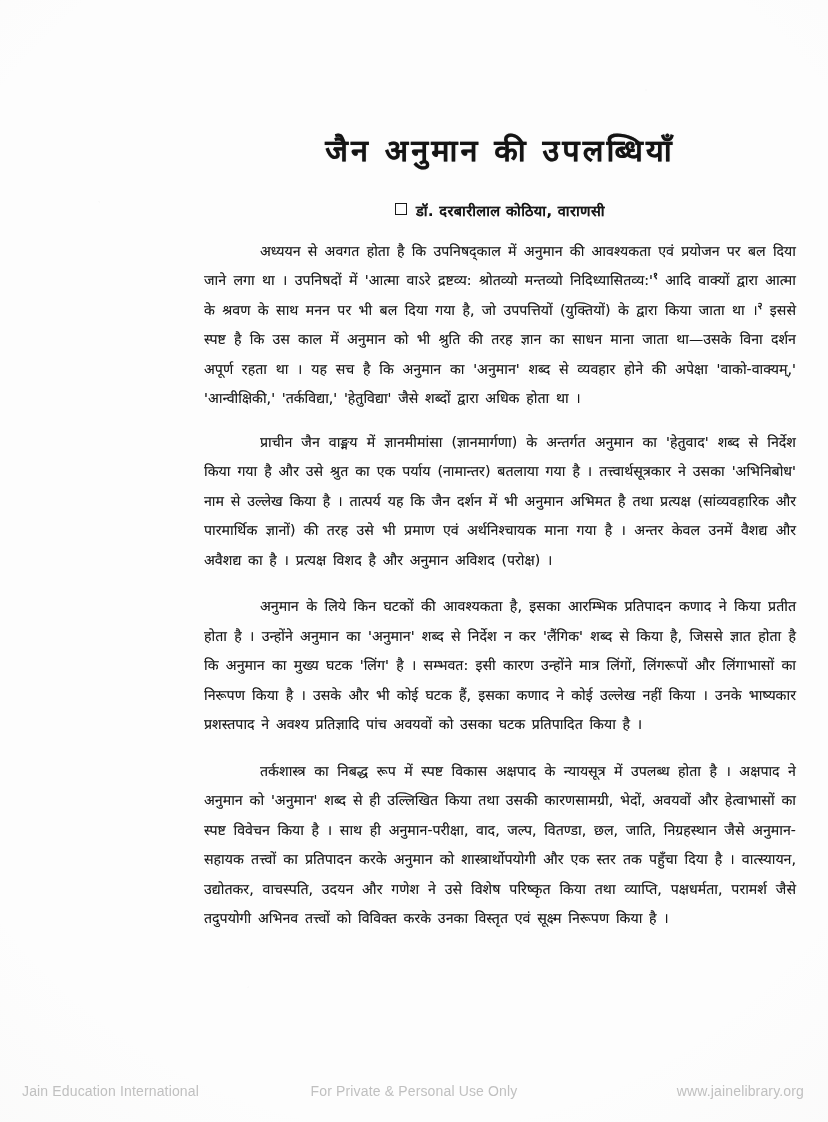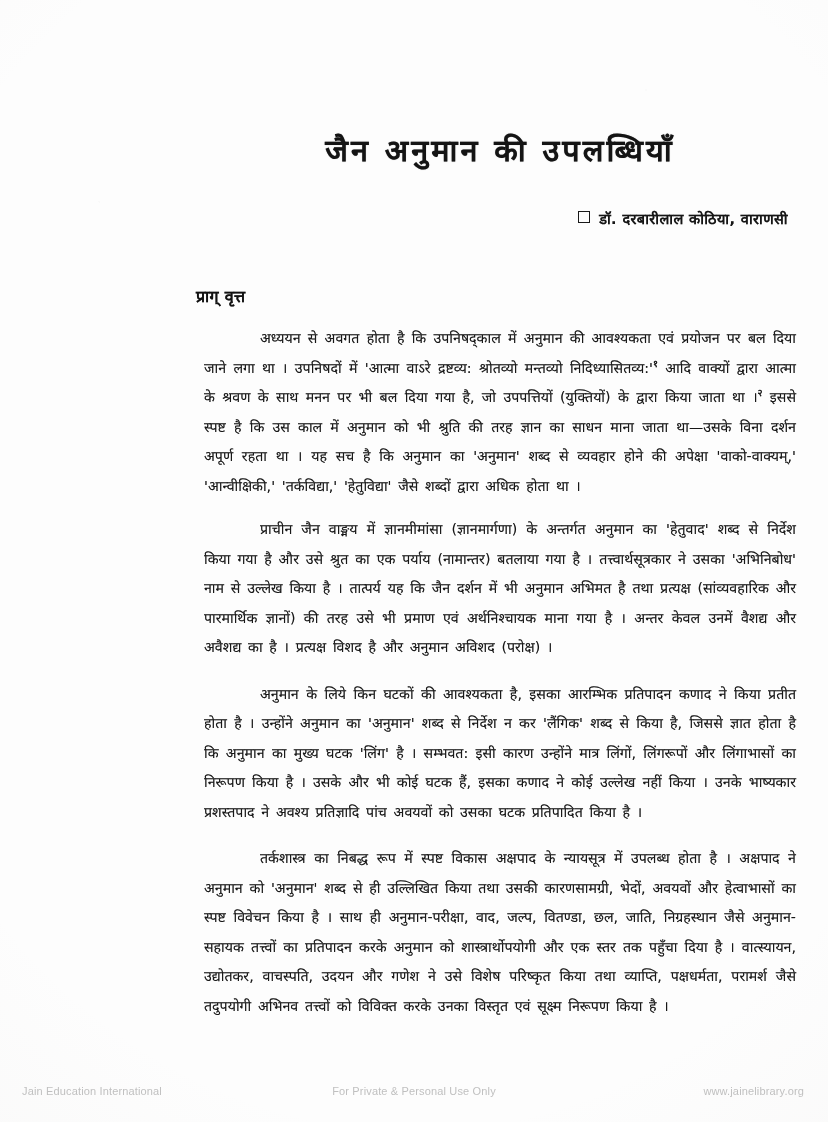--- a/index.html
+++ b/index.html
@@ -53,23 +53,23 @@
     font-weight: 700;
     letter-spacing: 3px;
     color: #141414;
     line-height: 1.25;
     text-shadow: 0 0 0.7px rgba(0,0,0,0.55);
     transform: scaleX(1.02);
     transform-origin: center;
   }
 
   .byline {
-    margin: 16px;
+    margin: 8px;
     padding-top: 22px;
-    text-align: right;
+    text-align: center;
     font-size: 14.5px;
     font-weight: 700;
     color: #161616;
     letter-spacing: 0.4px;
     text-shadow: 0 0 0.5px rgba(0,0,0,0.4);
   }
   .byline .bullet-square {
     display: inline-block;
     width: 10px;
     height: 10px;
@@ -118,21 +118,21 @@
   
   .footer {
     position: absolute;
     left: 0;
     right: 0;
     bottom: 22px;
     height: 18px;
     display: flex;
     align-items: center;
     font-family: "Liberation Sans", sans-serif;
-    font-size: 11px;
+    font-size: 14px;
     color: #c0c0c0;
     letter-spacing: 0.15px;
   }
   .footer-left   { position: absolute; left: 22px; }
   .footer-center { position: absolute; left: 50%; transform: translateX(-50%); }
   .footer-right  { position: absolute; right: 24px; text-align: right; }
 </style>
 </head>
 <body>
 
@@ -140,21 +140,20 @@
   <div class="scan-noise"></div>
 
   <div class="content">
 
     <h1 class="doc-title">जैन अनुमान की उपलब्धियाँ</h1>
 
     <p class="byline">
       <span class="bullet-square"></span><span>डॉ. दरबारीलाल कोठिया, वाराणसी</span>
     </p>
 
-    <h2 id="sec-0" class="section-heading">प्राग् वृत्त</h2>
 
     <p class="para">
       <span>अध्ययन से अवगत होता है कि उपनिषद्काल में अनुमान की आवश्यकता एवं प्रयोजन पर बल दिया जाने लगा था । उपनिषदों में 'आत्मा वाऽरे द्रष्टव्य: श्रोतव्यो मन्तव्यो निदिध्यासितव्य:'</span><sup>१</sup><span> आदि वाक्यों द्वारा आत्मा के श्रवण के साथ मनन पर भी बल दिया गया है, जो उपपत्तियों (युक्तियों) के द्वारा किया जाता था ।</span><sup>२</sup><span> इससे स्पष्ट है कि उस काल में अनुमान को भी श्रुति की तरह ज्ञान का साधन माना जाता था—उसके विना दर्शन अपूर्ण रहता था । यह सच है कि अनुमान का 'अनुमान' शब्द से व्यवहार होने की अपेक्षा 'वाको-वाक्यम्,' 'आन्वीक्षिकी,' 'तर्कविद्या,' 'हेतुविद्या' जैसे शब्दों द्वारा अधिक होता था ।</span>
     </p>
 
     <p class="para tight">
       <span>प्राचीन जैन वाङ्मय में ज्ञानमीमांसा (ज्ञानमार्गणा) के अन्तर्गत अनुमान का 'हेतुवाद' शब्द से निर्देश किया गया है और उसे श्रुत का एक पर्याय (नामान्तर) बतलाया गया है । तत्त्वार्थसूत्रकार ने उसका 'अभिनिबोध' नाम से उल्लेख किया है । तात्पर्य यह कि जैन दर्शन में भी अनुमान अभिमत है तथा प्रत्यक्ष (सांव्यवहारिक और पारमार्थिक ज्ञानों) की तरह उसे भी प्रमाण एवं अर्थनिश्चायक माना गया है । अन्तर केवल उनमें वैशद्य और अवैशद्य का है । प्रत्यक्ष विशद है और अनुमान अविशद (परोक्ष) ।</span>
     </p>
 
 

